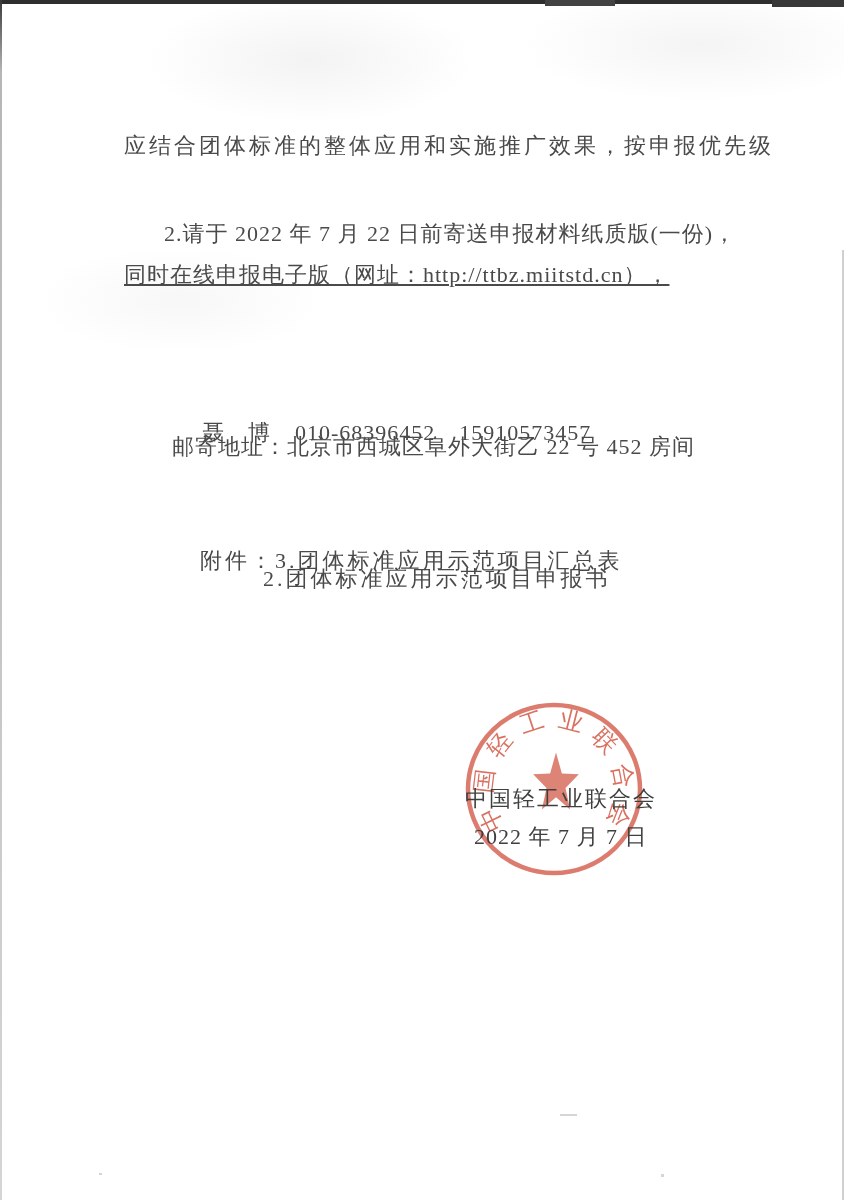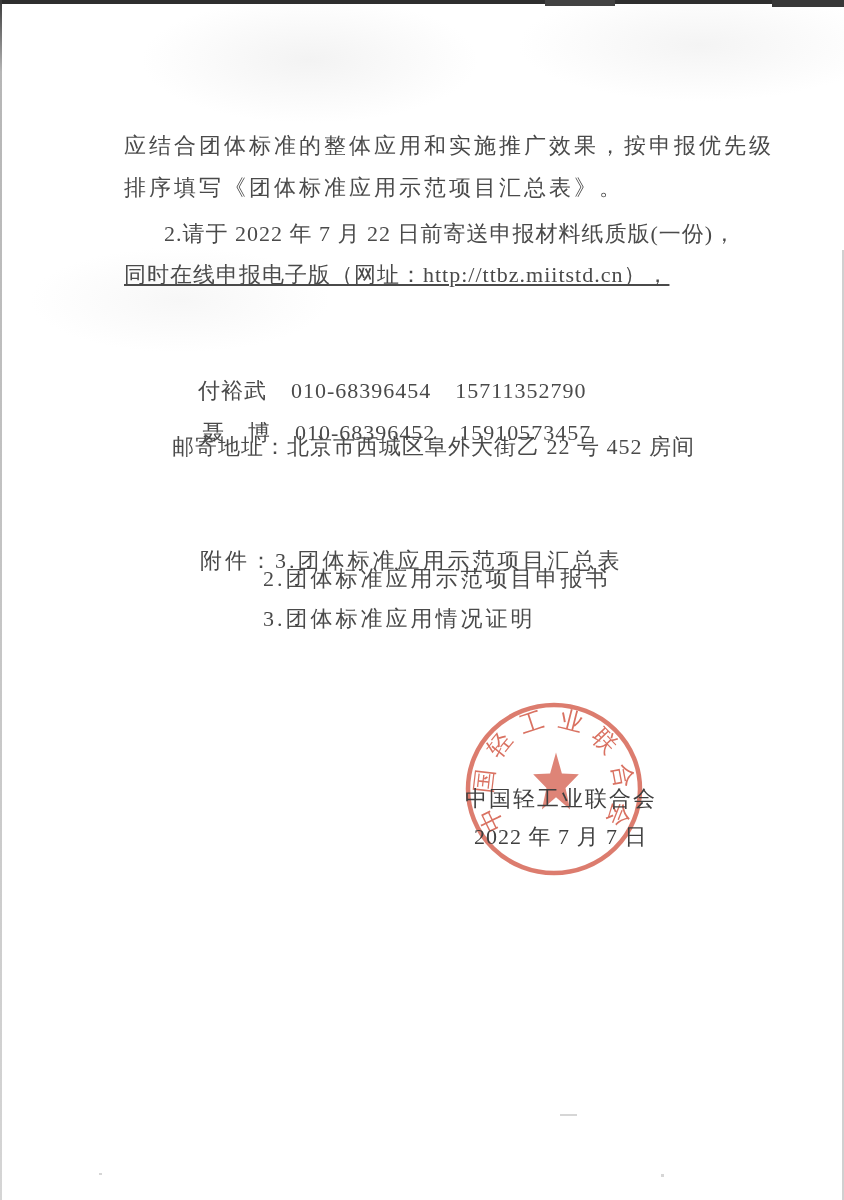--- a/index.html
+++ b/index.html
@@ -62,37 +62,32 @@
   <div class="edge-top"></div>
   <div class="edge-top-right"></div>
   <div class="edge-top-mid"></div>
   <div class="edge-left"></div>
   <div class="edge-right"></div>
   <div class="speck speck-dash"></div>
   <div class="speck speck-a"></div>
   <div class="speck speck-b"></div>
 
   <div class="line l1">应结合团体标准的整体应用和实施推广效果，按申报优先级</div>
-  <div class="line l2">排序填写《团体标准应用示范项目汇总表》。</div>
   <div class="line l3 ls1">2.请于 2022 年 7 月 22 日前寄送申报材料纸质版(一份)，</div>
   <div class="line l4 ls1">同时在线申报电子版（网址：http://ttbz.miitstd.cn），</div>
 
-  <div class="line l6 ls1 contact">
-    <span>付裕武</span><span>010-68396454</span><span>15711352790</span>
-  </div>
   <div class="line l7 ls1 contact">
     <span>聂　博</span><span>010-68396452</span><span>15910573457</span>
   </div>
   <div class="line l8 ls1">邮寄地址：北京市西城区阜外大街乙 22 号 452 房间</div>
 
   <div class="line l9">
     <span>附件：</span><span>3.团体标准应用示范项目汇总表</span>
   </div>
   <div class="line l10">2.团体标准应用示范项目申报书</div>
-  <div class="line l11">3.团体标准应用情况证明</div>
 
   <div class="seal">
     <svg viewBox="0 0 186 184" width="186" height="184">
       <ellipse cx="95" cy="92" rx="86" ry="84" fill="none" style="stroke:var(--seal_red,#cf4a36)" stroke-width="4.5" opacity="0.72"></ellipse>
       <polygon points="0,-30 -7.35,-10.11 -28.53,-9.27 -11.89,3.86 -17.63,24.27 0,12.5 17.63,24.27 11.89,3.86 28.53,-9.27 7.35,-10.11" transform="translate(97,87) scale(0.8,1.05)" style="fill:var(--seal_red,#cf4a36)" opacity="0.68"></polygon>
       <path id="sealArc" d="M 45.5 129.3 A 62 62 0 1 1 144.5 129.3" fill="none"></path>
       <text font-size="24" style="fill:var(--seal_red,#cf4a36)" opacity="0.78">
         <textPath href="#sealArc" startOffset="0" textLength="270" lengthAdjust="spacing">中国轻工业联合会</textPath>
       </text>
     </svg>

